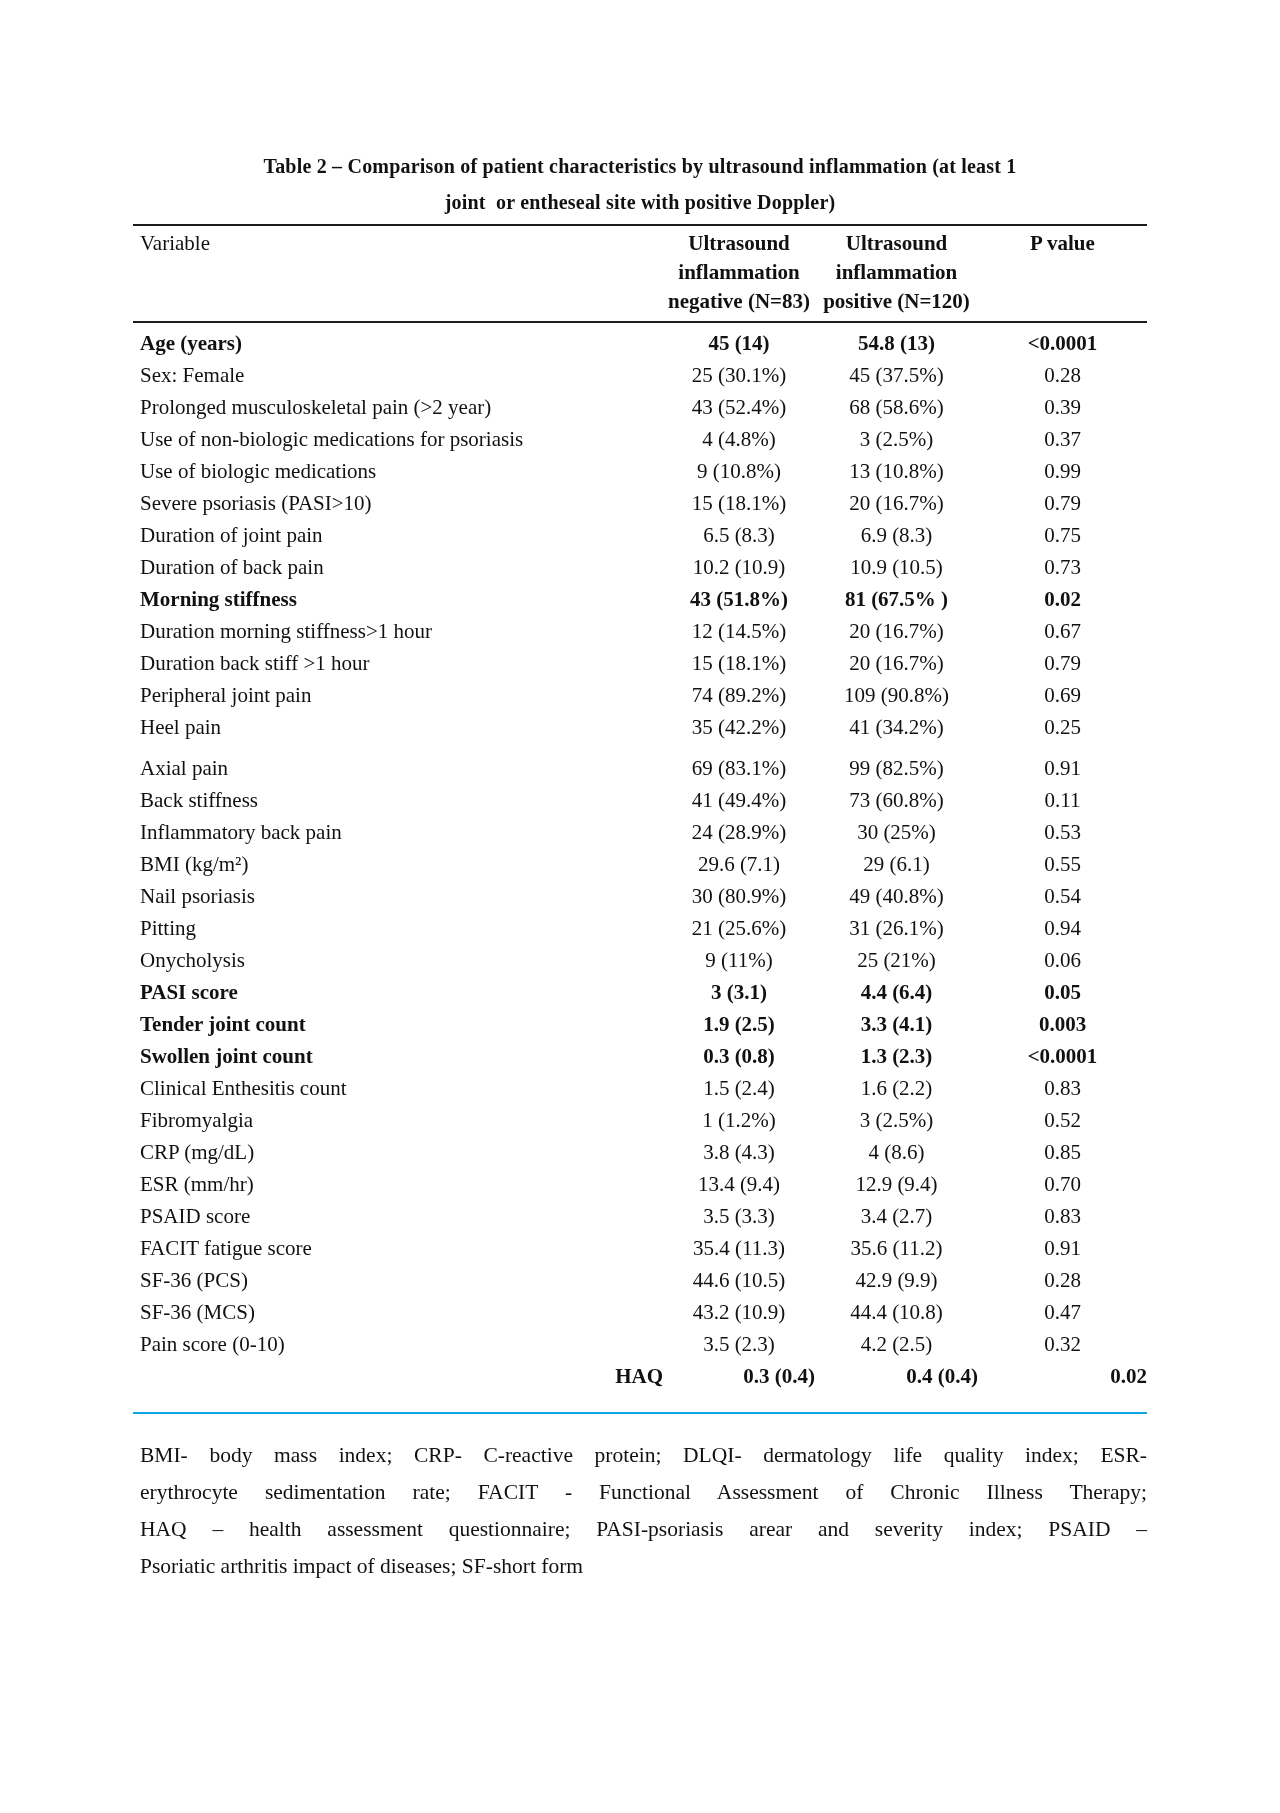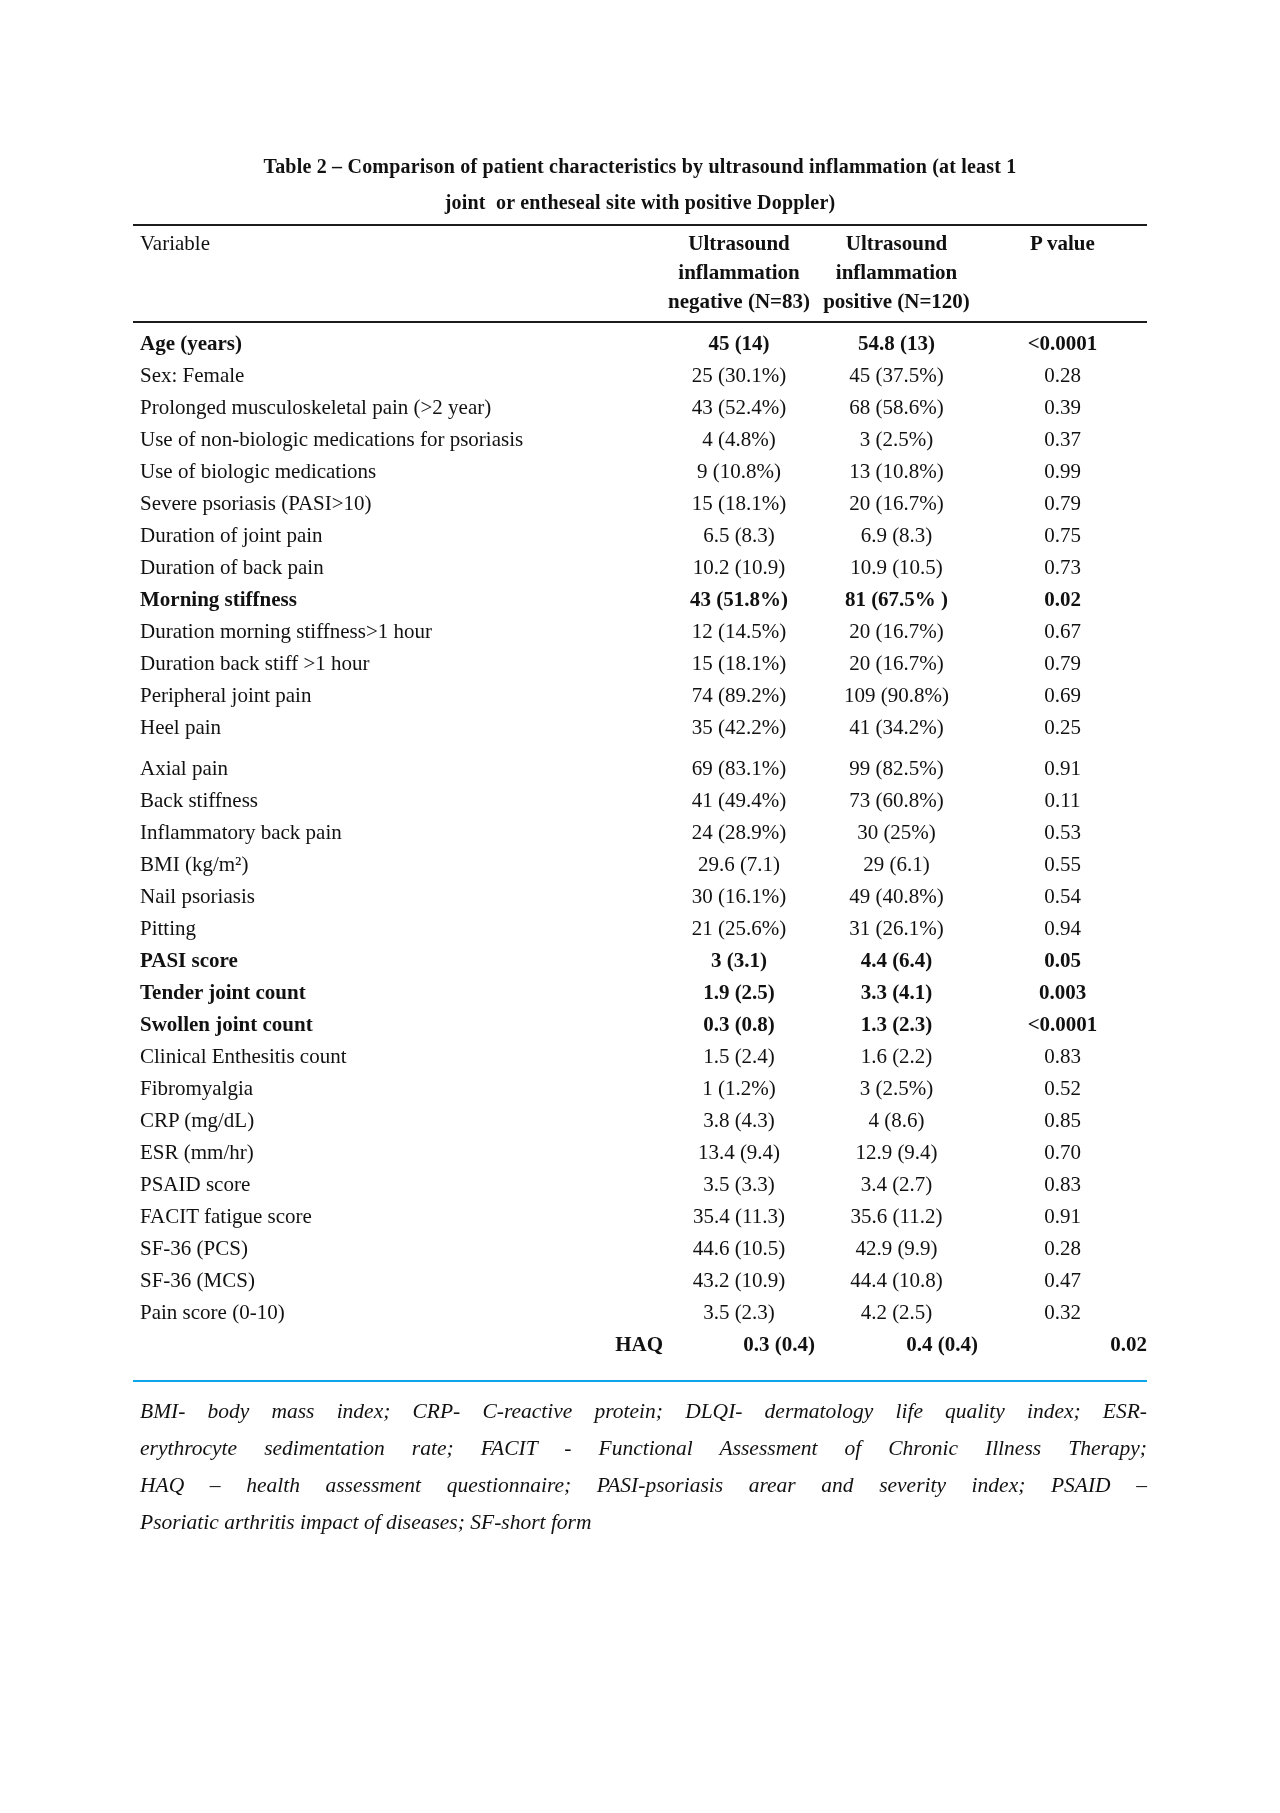--- a/index.html
+++ b/index.html
@@ -56,25 +56,24 @@
     padding: 0;
     vertical-align: bottom;
   }
   td.label-cell { text-align: left; padding-left: 7px; margin-left: 21px; }
   td.num-cell { text-align: center; }
   tr.bold-row td { font-weight: bold; }
   tr.gap-above td { padding-top: 9px; }
   tbody tr:first-child td { padding-top: 4px; }
   tbody tr:last-child td { border-bottom: 2px solid #0ea5e9; padding-bottom: 20px; text-align: right; }
   .footnote {
-    margin-top: 11px;
+    margin-top: 23px;
     font-size: 21.5px;
     line-height: 37px;
     padding-left: 7px;
-    font-style: italic;
   }
   .fn-just {
     text-align: justify;
     text-align-last: justify;
   }
 </style>
 </head>
 <body>
 
 <div class="doc">
@@ -197,29 +196,35 @@
           <td class="num-cell">0.53</td>
         </tr>
         <tr>
           <td class="label-cell">BMI (kg/m²)</td>
           <td class="num-cell">29.6 (7.1)</td>
           <td class="num-cell">29 (6.1)</td>
           <td class="num-cell">0.55</td>
         </tr>
         <tr>
           <td class="label-cell">Nail psoriasis</td>
-          <td class="num-cell">30 (16.1%)</td>
+          <td class="num-cell">30 (80.9%)</td>
           <td class="num-cell">49 (40.8%)</td>
           <td class="num-cell">0.54</td>
         </tr>
         <tr>
           <td class="label-cell">Pitting</td>
           <td class="num-cell">21 (25.6%)</td>
           <td class="num-cell">31 (26.1%)</td>
           <td class="num-cell">0.94</td>
+        </tr>
+        <tr>
+          <td class="label-cell">Onycholysis</td>
+          <td class="num-cell">9 (11%)</td>
+          <td class="num-cell">25 (21%)</td>
+          <td class="num-cell">0.06</td>
         </tr>
         <tr class="bold-row">
           <td class="label-cell">PASI score</td>
           <td class="num-cell">3 (3.1)</td>
           <td class="num-cell">4.4 (6.4)</td>
           <td class="num-cell">0.05</td>
         </tr>
         <tr class="bold-row">
           <td class="label-cell">Tender joint count</td>
           <td class="num-cell">1.9 (2.5)</td>

